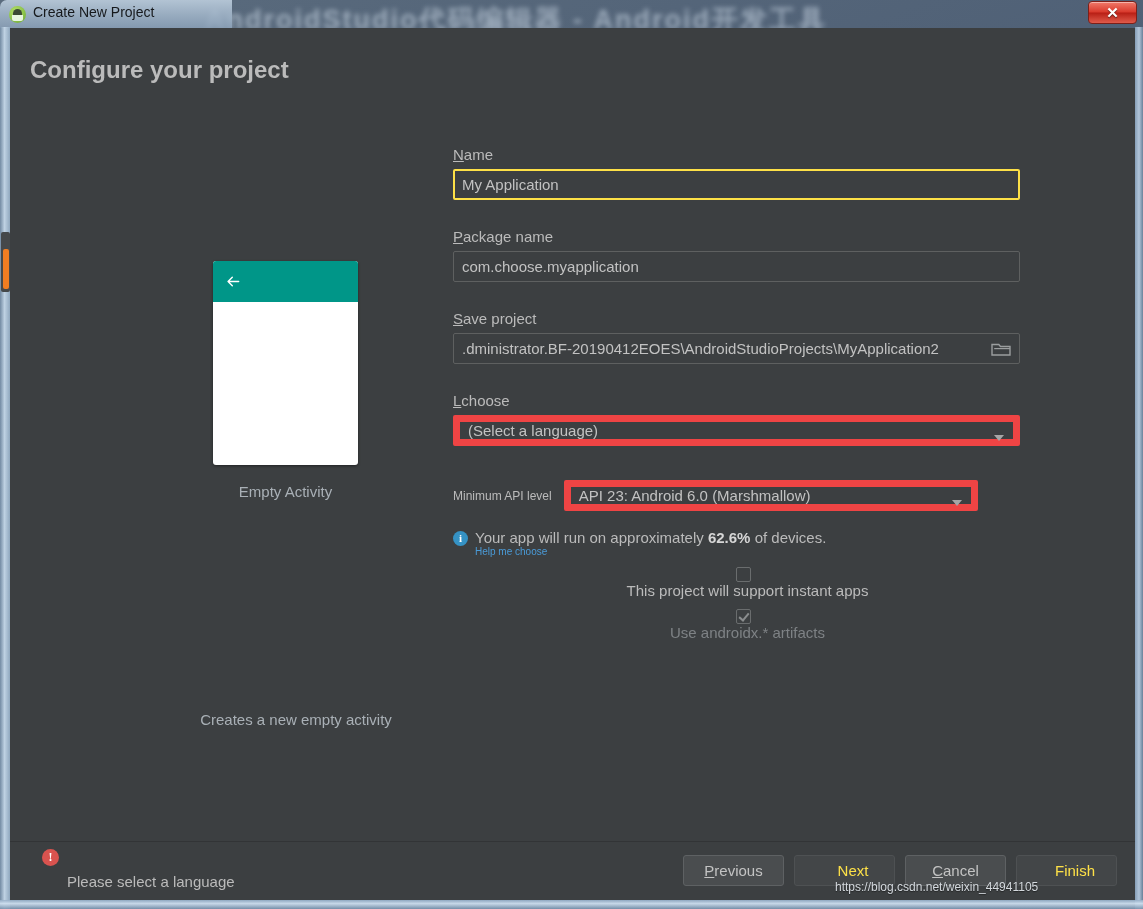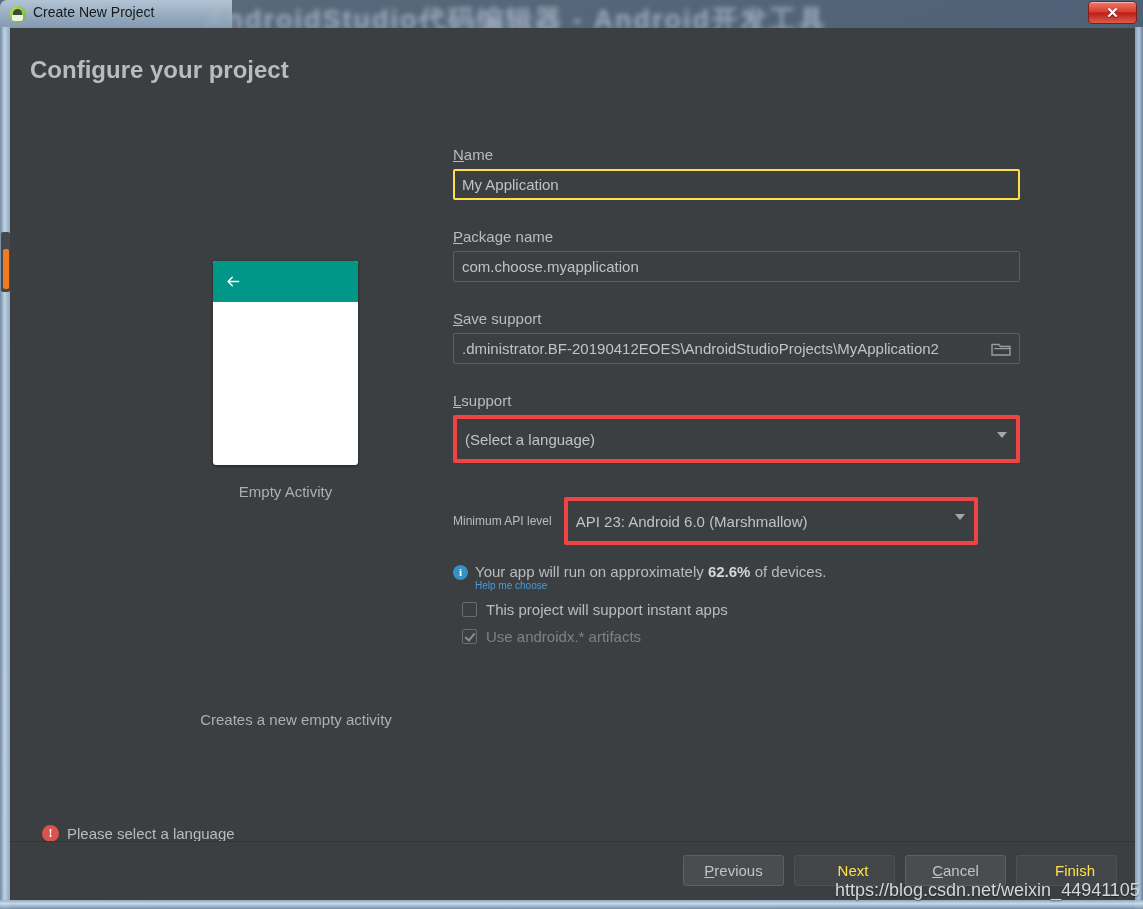--- a/index.html
+++ b/index.html
@@ -231,23 +231,23 @@
     overflow: hidden;
   }
   .folder-icon {
     width: 20px; height: 16px;
     flex: 0 0 auto;
     margin-left: 4px;
   }
   .combo {
     position: relative;
     box-sizing: border-box;
-    height: 48px;
+    height: 31px;
     background: #3c3f41;
-    border: 4px solid #ef4444;
+    border: 7px solid #ef4444;
     border-radius: 2px;
     display: flex;
     align-items: center;
     padding: 0 8px;
     font-size: 15px;
     color: #c2c2c2;
   }
   .caret {
     position: absolute;
     right: 9px; top: 13px;
@@ -301,20 +301,21 @@
     margin-top: 0;
     font-size: 10px;
     color: #4a9bd8;
     cursor: pointer;
   }
   .check-row {
     display: flex;
     align-items: center;
     margin-top: 10px;
     margin-left: 9px;
+    flex-direction: column;
   }
   .cbox {
     position: relative;
     width: 15px; height: 15px;
     box-sizing: border-box;
     border: 1px solid #6a6d6e;
     border-radius: 2px;
     background: #3c3f41;
     margin-right: 9px;
     flex: 0 0 auto;
@@ -342,21 +343,21 @@
     border-radius: 50%;
     background: #d9534f;
     color: #ffffff;
     font-size: 12px;
     font-weight: bold;
     line-height: 17px;
     text-align: center;
     margin-right: 8px;
     font-family: "Liberation Serif", serif;
   }
-  .error-text { font-size: 15px; color: #bbbbbb; }
+  .error-text { font-size: 15px; color: #bbbbbb; margin-top: 48px; }
   
   .btn-separator {
     position: absolute;
     left: 0; top: 813px;
     width: 1125px; height: 1px;
     background: #323436;
   }
   .btnbar {
     position: absolute;
     right: 18px; top: 827px;
@@ -381,21 +382,21 @@
     border-color: #4e5153;
     color: #fde047;
     cursor: default;
     padding-left: 17px;
   }
   .btn .mn { text-decoration: underline; }
   
   .watermark {
     position: absolute;
     left: 835px; top: 880px;
-    font-size: 18px;
+    font-size: 12px;
     color: #d4d9de;
     white-space: nowrap;
     text-shadow: 0 1px 1px rgba(0,0,0,0.45);
     user-select: none;
   }
 </style>
 </head>
 <body>
 
 <div id="screen">
@@ -448,32 +449,32 @@
 
         <div class="spacer-28"></div>
 
         <label class="field-label"><span class="mn">P</span><span>ackage name</span></label>
         <div class="txtbox">
           <span class="val">com.choose.myapplication</span>
         </div>
 
         <div class="spacer-28"></div>
 
-        <label class="field-label"><span class="mn">S</span><span>ave support</span></label>
+        <label class="field-label"><span class="mn">S</span><span>ave project</span></label>
         <div class="txtbox">
           <span class="val">.dministrator.BF-20190412EOES\AndroidStudioProjects\MyApplication2</span>
           <svg class="folder-icon" viewBox="0 0 20 16">
             <path d="M1 3.5 L1 14 L19 14 L19 5.5 L9.5 5.5 L7.8 3.5 Z" fill="none" stroke="#9b9e9f" stroke-width="1.4"></path>
             <path d="M3.2 7.6 L19 7.6" fill="none" stroke="#9b9e9f" stroke-width="1.2"></path>
           </svg>
         </div>
 
         <div class="spacer-28"></div>
 
-        <label class="field-label"><span class="mn">L</span><span>support</span></label>
+        <label class="field-label"><span class="mn">L</span><span>choose</span></label>
         <div class="combo" style="width:567px;">
           <span>(Select a language)</span>
           <span class="caret"></span>
         </div>
 
         <div class="spacer-34"></div>
 
         <div class="api-row">
           <span class="api-label">Minimum API level</span>
           <div class="combo">

